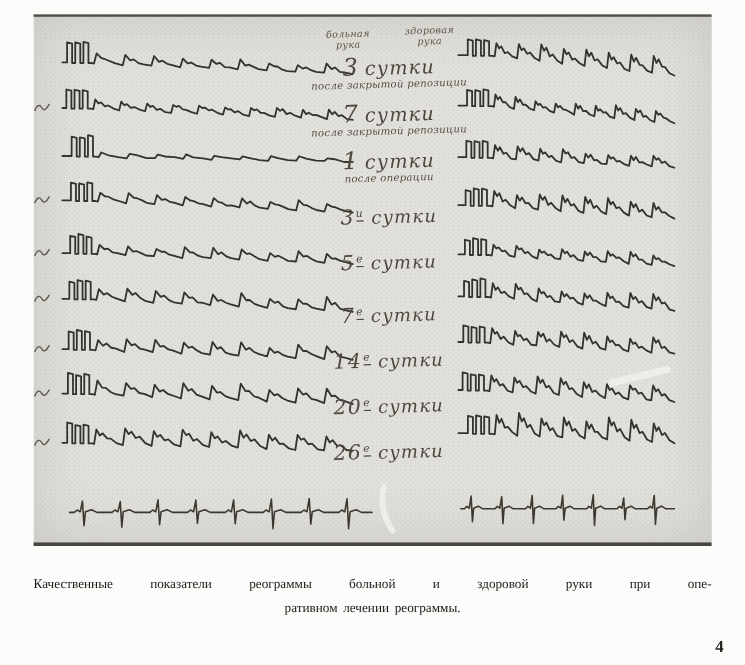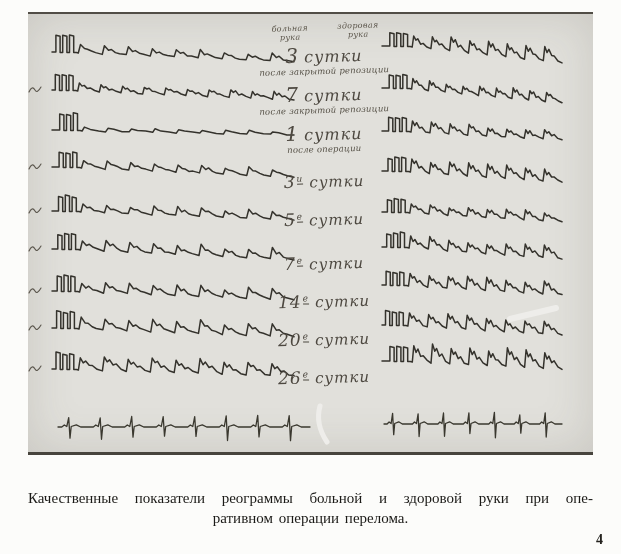--- a/index.html
+++ b/index.html
@@ -43,22 +43,22 @@
   .rlabel.big .main .num{font-size:20px;}
   .rlabel.big .main{font-size:16px;line-height:18px;}
   .rlabel .main sup{font-size:9px;vertical-align:6px;border-bottom:1px solid #4d4840;margin:0 1px 0 1px;}
   .rlabel .main sup:empty{display:none;border:none;}
   .rlabel .sub{font-size:8.5px;line-height:10px;letter-spacing:.2px;margin-top:0;white-space:nowrap;color:#555046;}
   .rlabel .sub:empty{display:none;}
   .rlabel .main .w{margin-left:5px;}
 
   
   .caption{
-    position:absolute;left:28px;top:488px;width:565px;
-    font-family:"Liberation Serif", serif;font-size:15px;line-height:20px;
+    position:absolute;left:28px;top:477px;width:565px;
+    font-family:"Liberation Serif", serif;font-size:11px;line-height:20px;
     color:#1b1a17;
   }
   .caption .l1{text-align:justify;text-align-last:justify;word-spacing:2.5px;}
   .caption .l2{text-align:center;word-spacing:2px;}
   .pagenum{
     position:absolute;left:596px;top:532px;
     font-family:"Liberation Serif", serif;font-size:14px;font-weight:600;color:#24221e;
   }
 </style>
 </head>
@@ -141,17 +141,17 @@
     <div class="main"><span class="num">20</span><sup>е</sup><span class="w">сутки</span></div>
 
   </div>
   <div class="rlabel" style="top:366px">
     <div class="main"><span class="num">26</span><sup>е</sup><span class="w">сутки</span></div>
 
   </div>
 
   <div class="caption">
     <div class="l1">Качественные показатели реограммы больной и здоровой руки при опе-</div>
-    <div class="l2">ративном операции перелома.</div>
+    <div class="l2">ративном лечении реограммы.</div>
   </div>
 
   <div class="pagenum">4</div>
 </div>
 
 </body></html>

